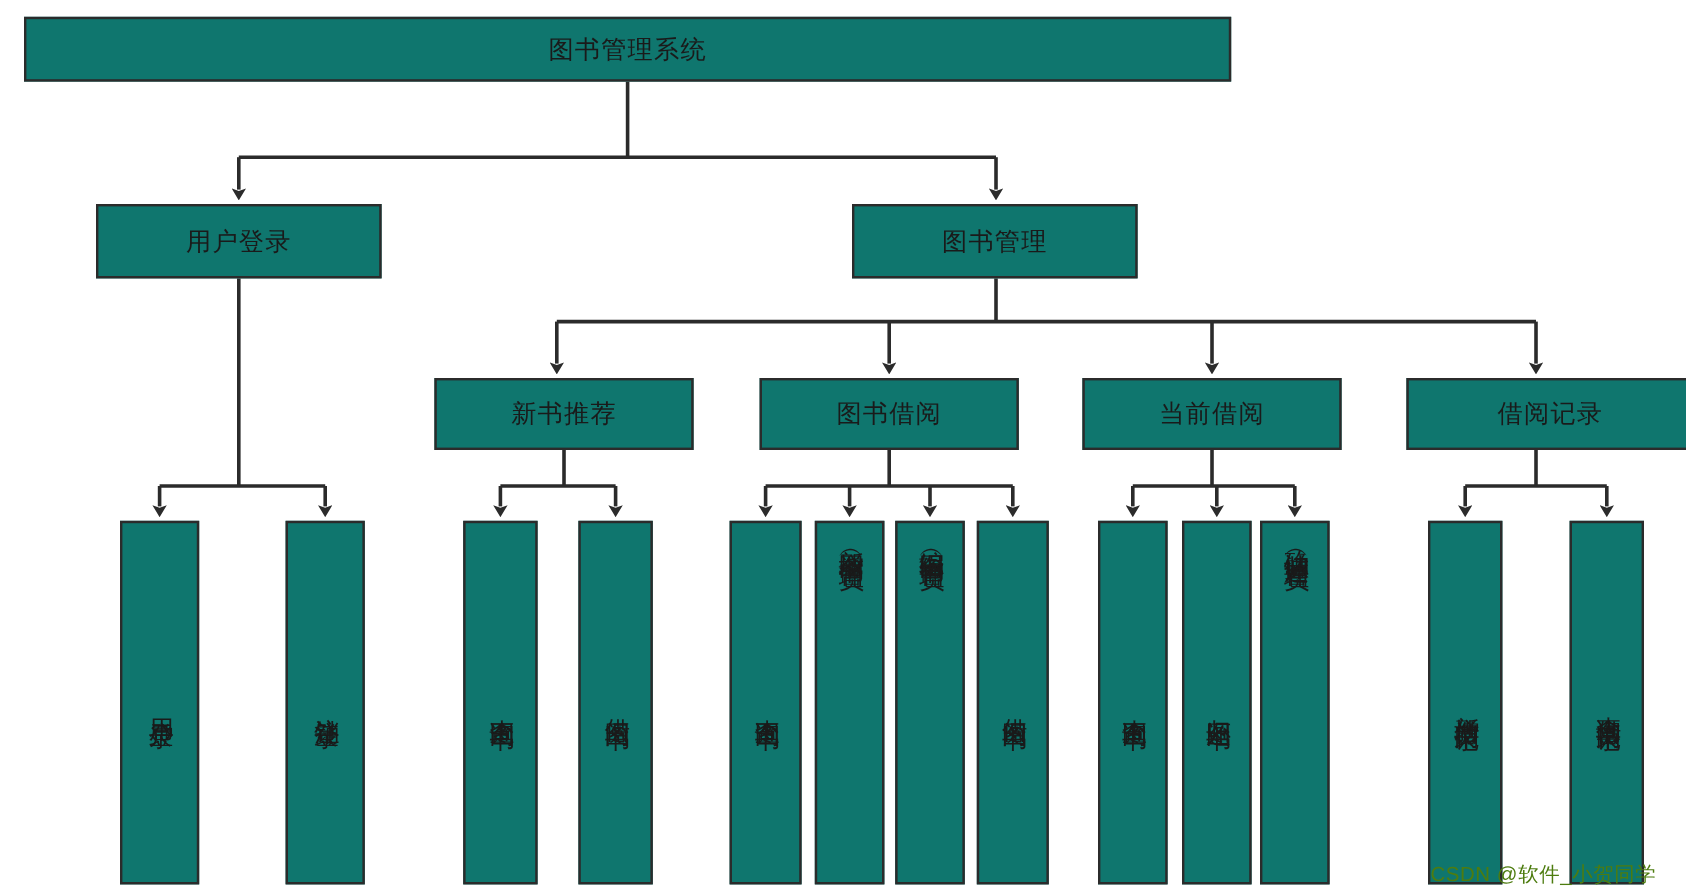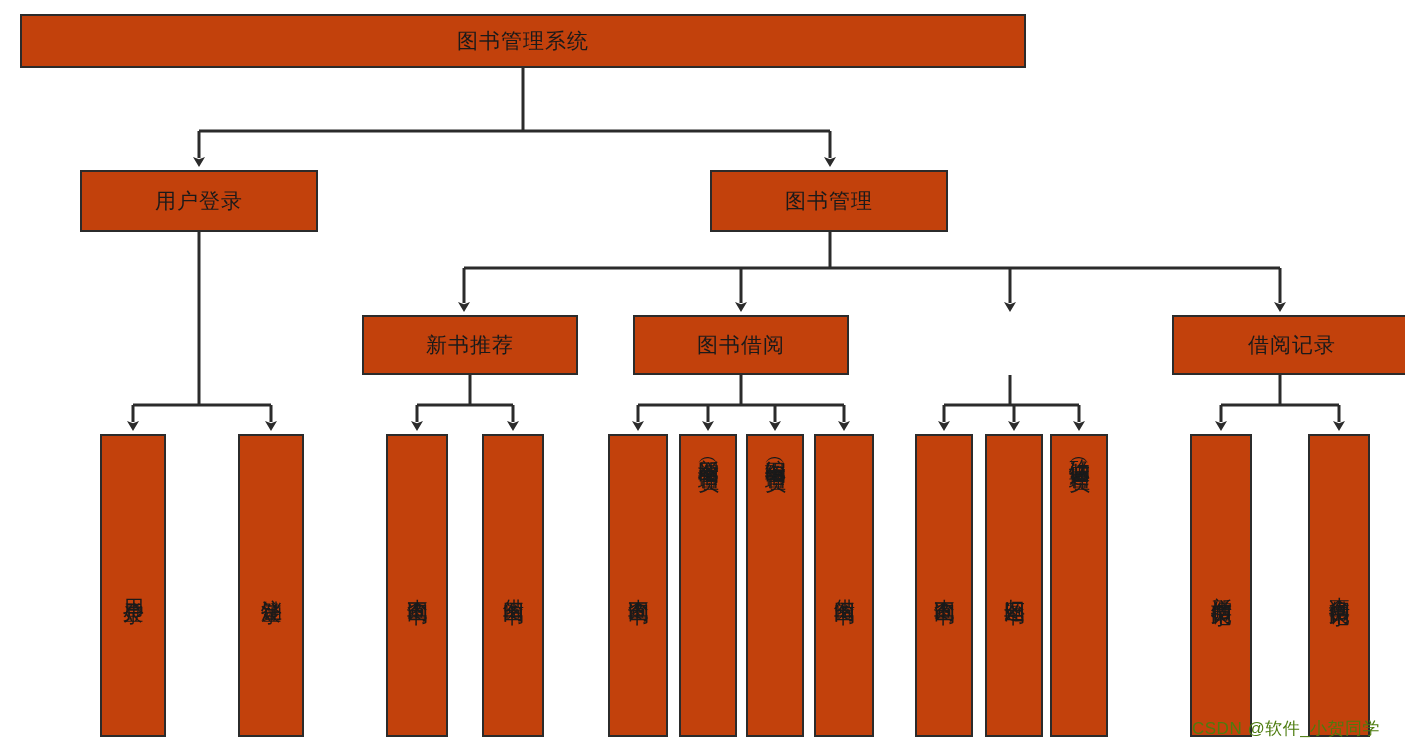--- a/index.html
+++ b/index.html
@@ -23,21 +23,21 @@
     left: 0;
     top: 0;
     width: 1405px;
     height: 747px;
     pointer-events: none;
   }
   .node {
     position: absolute;
     box-sizing: border-box;
     border: 2.5px solid #2b2b2b;
-    background: #c2410c;
+    background: #0f766e;
     display: flex;
     align-items: center;
     justify-content: center;
     color: #1a1a1a;
   }
   .node.h {
     font-size: 21px;
     letter-spacing: 1px;
   }
   
@@ -132,20 +132,23 @@
   <div class="node h" id="l2-1" style="left: 710px; top: 170px; width: 238px; height: 62px;">
     <span>图书管理</span>
   </div>
 
   <div class="node h" id="l3-0" style="left: 362px; top: 315px; width: 216px; height: 60px;">
     <span>新书推荐</span>
   </div>
   <div class="node h" id="l3-1" style="left: 633px; top: 315px; width: 216px; height: 60px; font-family: Liberation Mono, monospace;">
     <span>图书借阅</span>
   </div>
+  <div class="node h" id="l3-2" style="left: 902px; top: 315px; width: 216px; height: 60px;">
+    <span>当前借阅</span>
+  </div>
   <div class="node h" id="l3-3" style="left: 1172px; top: 315px; width: 240px; height: 60px;">
     <span>借阅记录</span>
   </div>
 
   <div class="node v" id="lf-0" style="left: 100px; top: 434px; width: 66px; height: 303px;">
     <span class="vtext">用户登录</span>
   </div>
   <div class="node v" id="lf-1" style="left: 238px; top: 434px; width: 66px; height: 303px;">
     <span class="vtext">注销登录</span>
   </div>

